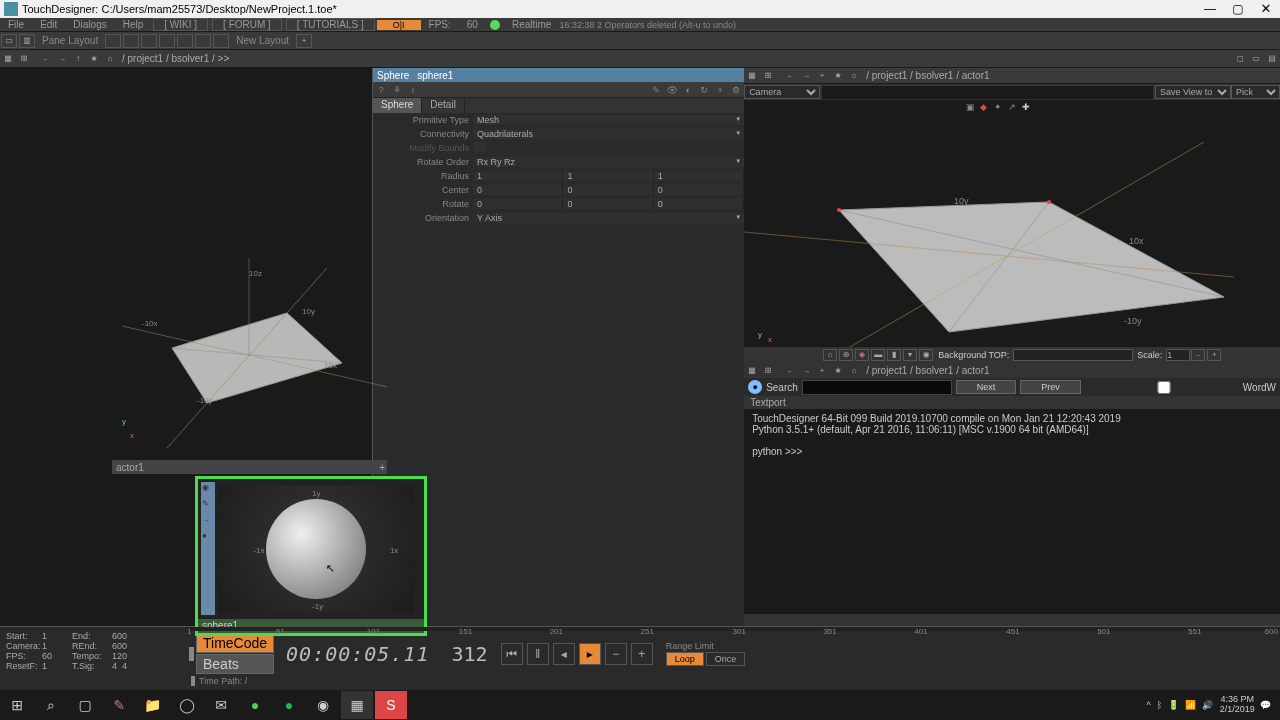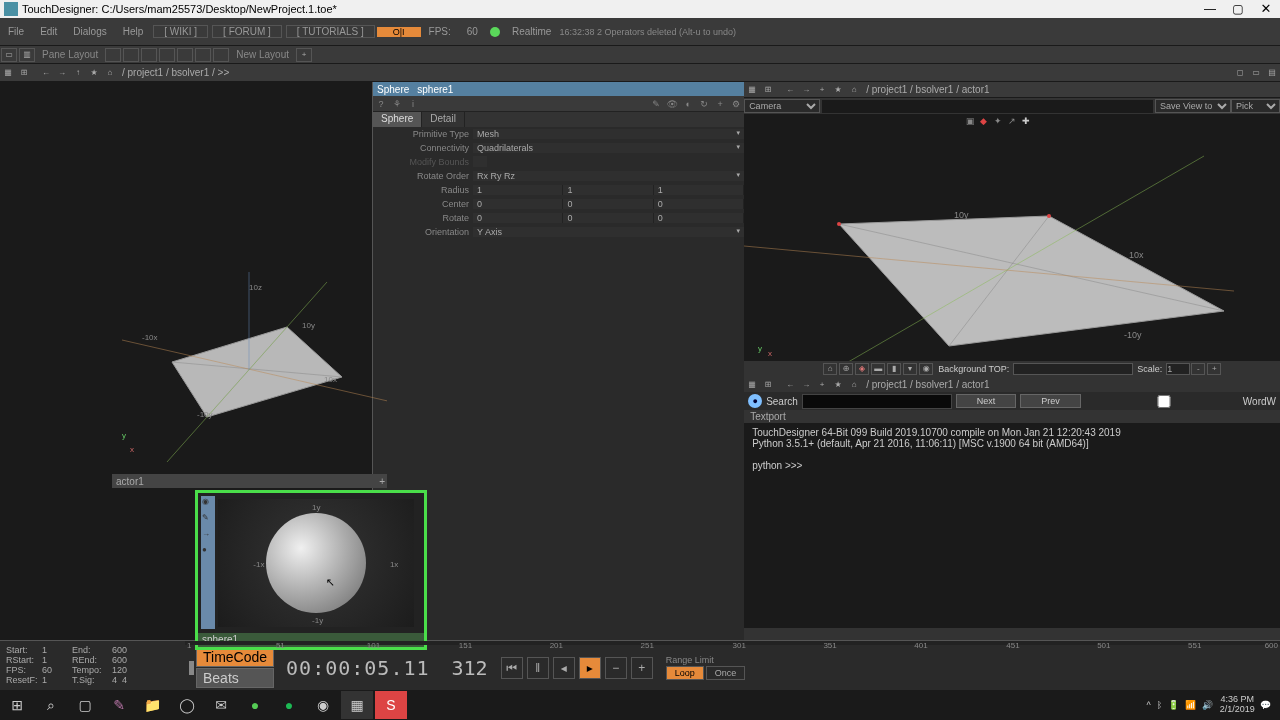--- a/index.html
+++ b/index.html
@@ -6,21 +6,21 @@
 body { background: #2a2a2a; color: #ccc; font-size: 10px; overflow: hidden; width: 1280px; height: 720px; }
 
 
 .titlebar { background: #f0f0f0; height: 18px; display: flex; align-items: center; color: #000; font-size: 11px; }
 .titlebar .icon { width: 14px; height: 14px; background: #4a90a4; margin: 0 4px; }
 .titlebar .title { flex: 1; }
 .titlebar .winbtn { width: 28px; height: 18px; text-align: center; line-height: 18px; font-size: 12px; }
 .titlebar .winbtn.close { font-size: 13px; }
 
 
-.menubar { background: #3a3a3a; height: 28px; display: flex; align-items: center; border-bottom: 1px solid #1a1a1a; }
+.menubar { background: #3a3a3a; height: 14px; display: flex; align-items: center; border-bottom: 1px solid #1a1a1a; }
 .menubar .menuitem { padding: 0 8px; color: #999; font-size: 10px; cursor: pointer; }
 .menubar .menuitem.wiki { border: 1px solid #555; padding: 0 10px; margin: 0 2px; }
 .menubar .onoff { background: #e68a3a; color: #000; padding: 0 16px; margin: 0 0; font-size: 9px; }
 .menubar .realtime { width: 10px; height: 10px; background: #5ad85a; border-radius: 50%; margin: 0 4px; }
 .menubar .status { color: #888; font-size: 9px; }
 
 
 .toolbar { background: #3a3a3a; height: 18px; display: flex; align-items: center; border-bottom: 1px solid #1a1a1a; }
 .toolbtn { width: 16px; height: 14px; border: 1px solid #555; margin: 0 1px; display: inline-flex; align-items: center; justify-content: center; font-size: 8px; color: #aaa; }
 .panelabel { color: #888; padding: 0 6px; font-size: 10px; }
@@ -91,21 +91,21 @@
 .tl-info .row { display:flex; }
 .tl-info .lbl { width:36px; }
 .tl-info .val { width:30px; }
 .tl-info .lbl2 { width:40px; }
 .tl-main { flex: 1; display: flex; flex-direction: column; }
 .tl-ruler { height: 10px; background: #222; position: relative; font-size: 8px; color: #888; }
 .tl-ruler .tick { position: absolute; top: 0; }
 .tl-controls { flex: 1; display: flex; align-items: center; padding: 2px 4px; gap: 2px; }
 .tl-controls .modebtn { background: #555; color: #ccc; font-size: 14px; padding: 1px 6px; border:1px solid #666; }
 .tl-controls .modebtn.active { background: #e68a3a; color: #000; }
-.tl-controls .timecode { font-family: monospace; font-size: 20px; color: #bbb; padding: 0 10px; letter-spacing:1px; }
+.tl-controls .timecode { font-family: monospace; font-size: 20px; color: #bbb; padding: 0 10px; letter-spacing:1px;font-style:italic; }
 .tl-controls .frame { font-family: monospace; font-size: 20px; color: #bbb; padding: 0 10px; }
 .tl-controls .playbtn { width: 22px; height: 22px; border: 1px solid #555; display: flex; align-items: center; justify-content: center; font-size: 12px; color: #aaa; cursor:pointer; margin:0 1px; }
 .tl-controls .playbtn.active { background: #e68a3a; color: #000; }
 .tl-controls .rangebox { display:flex; flex-direction:column; margin-left:10px; gap:1px; }
 .tl-controls .rangelabel { font-size:9px; color:#888; }
 .tl-controls .loopbtn { font-size:9px; padding:1px 8px; border:1px solid #555; color:#aaa; }
 .tl-controls .loopbtn.active { background:#e68a3a; color:#000; }
 .tl-path { height:12px; background:#2a2a2a; font-size:9px; color:#888; padding-left:6px; display:flex; align-items:center; }
 
 
@@ -377,21 +377,21 @@
 
 <div class="timeline">
   <div class="tl-info">
     <div class="row">
         <span class="lbl">Start:</span>
         <span class="val">1</span>
         <span class="lbl2">End:</span>
         <span>600</span>
       </div>
     <div class="row">
-        <span class="lbl">RStart:</span>
+        <span class="lbl">Camera:</span>
         <span class="val">1</span>
         <span class="lbl2">REnd:</span>
         <span>600</span>
       </div>
     <div class="row">
         <span class="lbl">FPS:</span>
         <span class="val">60</span>
         <span class="lbl2">Tempo:</span>
         <span>120</span>
       </div>

